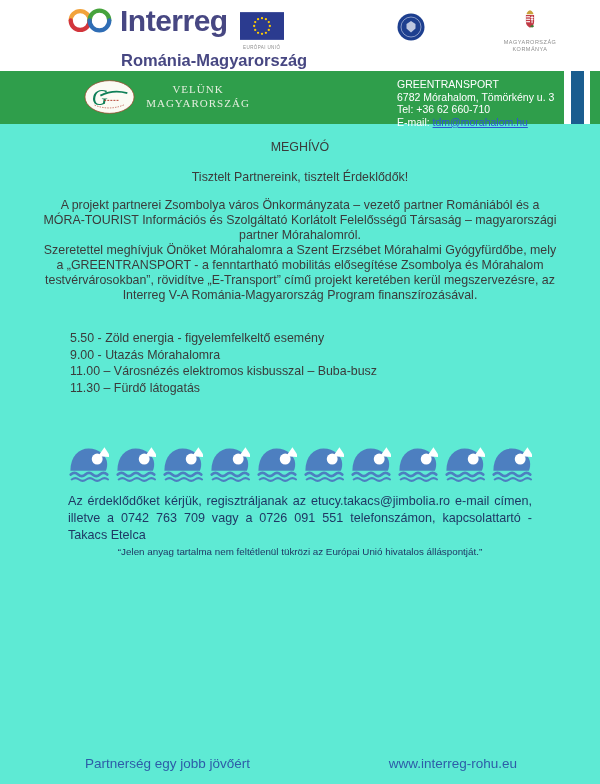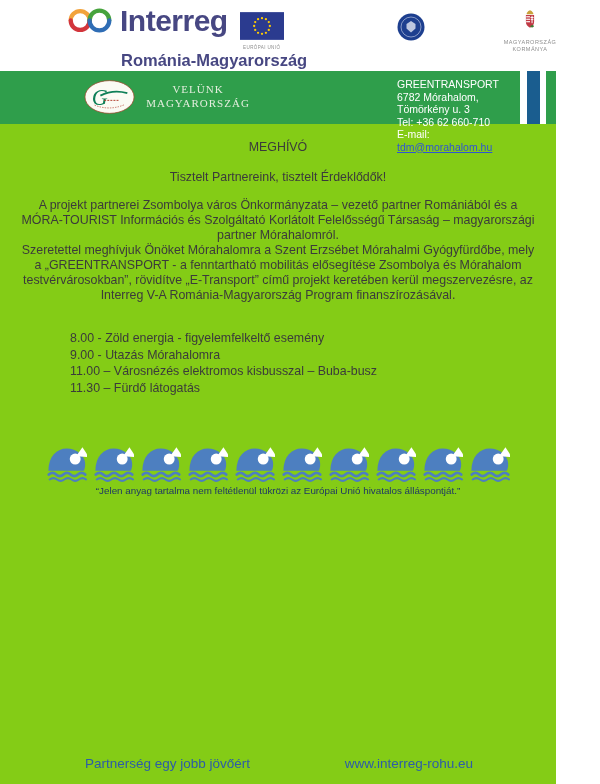--- a/index.html
+++ b/index.html
@@ -1,16 +1,16 @@
 <!DOCTYPE html>
 <html style="--green: #2f9e4b; --stripe-blue: #1a5d8f; --brand-blue: #474782; --eu-blue: #2b3b8f; --navy: #1f3864; --footer-blue: #2d5ca8; --wave: #4d7fc0; --link: #2e55d4; --body-text: #3b3b3b;"><head>
 <meta charset="utf-8">
 <style>
   html,body{margin:0;padding:0;background:#fff;}
-  .page{position:relative;width:556px;height:784px;background:#84cc16;overflow:hidden;
+  .page{position:relative;width:600px;height:784px;background:#5eead4;overflow:hidden;
         font-family:"Liberation Sans",sans-serif;color:var(--body-text,#3b3b3b);}
 
   
   .header{position:absolute;top:0;left:0;right:0;height:71px;background:#fff;}
   .interreg-block{position:absolute;left:66px;top:4px;}
   .interreg-row{display:flex;align-items:flex-start;}
   .interreg-word{font-size:30px;font-weight:bold;color:var(--brand-blue,#474782);
                  letter-spacing:-0.5px;line-height:34px;margin-left:6px;}
   .eu-flag-wrap{margin-left:12px;margin-top:8px;text-align:center;}
   .eu-caption{font-size:4.5px;color:#8d8d8d;letter-spacing:.4px;margin-top:1px;}
@@ -161,21 +161,21 @@
     <div class="gb-green2"></div>
   </div>
 
   <div class="doc">
     <div class="title">MEGHÍVÓ</div>
     <div class="greeting">Tisztelt Partnereink, tisztelt Érdeklődők!</div>
     <div class="para">A projekt partnerei Zsombolya város Önkormányzata – vezető partner Romániából és a MÓRA-TOURIST Információs és Szolgáltató Korlátolt Felelősségű Társaság – magyarországi partner Mórahalomról.</div>
     <div class="para">Szeretettel meghívjuk Önöket Mórahalomra a Szent Erzsébet Mórahalmi Gyógyfürdőbe, mely a „GREENTRANSPORT - a fenntartható mobilitás elősegítése Zsombolya és Mórahalom testvérvárosokban”, rövidítve „E-Transport” című projekt keretében kerül megszervezésre, az Interreg V-A Románia-Magyarország Program finanszírozásával.</div>
 
     <ul class="schedule">
-      <li>8.00 - Zöld energia - figyelemfelkeltő esemény</li>
+      <li>5.50 - Zöld energia - figyelemfelkeltő esemény</li>
       <li>9.00 - Utazás Mórahalomra</li>
       <li>11.00 – Városnézés elektromos kisbusszal – Buba-busz</li>
       <li>11.30 – Fürdő látogatás</li>
     </ul>
 
     <div class="wave-row">
       <span>
         <svg width="40" height="37" viewBox="0 0 44 40">
           <path d="M1.5 27 C1.5 11 11 2.5 21.5 2.5 C33 2.5 42 11 42 19.5 C42 22.5 41.5 25 40.5 27 Z" fill="var(--wave,#4d7fc0)"></path>
           <circle cx="31" cy="14" r="6" fill="#fff"></circle>
@@ -260,20 +260,21 @@
         <svg width="40" height="37" viewBox="0 0 44 40">
           <path d="M1.5 27 C1.5 11 11 2.5 21.5 2.5 C33 2.5 42 11 42 19.5 C42 22.5 41.5 25 40.5 27 Z" fill="var(--wave,#4d7fc0)"></path>
           <circle cx="31" cy="14" r="6" fill="#fff"></circle>
           <path d="M32 11 L39 1 L46 12 Z" fill="#fff"></path>
           <path d="M2 31 Q6 27.5 10 31 T18 31 T26 31 T34 31 T42 31" stroke="var(--wave,#4d7fc0)" stroke-width="3" fill="none" stroke-linecap="round"></path>
           <path d="M3 36.5 Q7 33.5 11 36.5 T19 36.5 T27 36.5 T35 36.5 T43 36.5" stroke="var(--wave,#4d7fc0)" stroke-width="2.2" fill="none" stroke-linecap="round"></path>
         </svg>
       </span>
       </div>
 
+    <div class="contact-para">Az érdeklődőket kérjük, regisztráljanak az etucy.takacs@jimbolia.ro e-mail címen, illetve a 0742 763 709 vagy a 0726 091 551 telefonszámon, kapcsolattartó - Takacs Etelca</div>
     <div class="disclaimer">“Jelen anyag tartalma nem feltétlenül tükrözi az Európai Unió hivatalos álláspontját.”</div>
   </div>
 
   <div class="footer">
     <span>Partnerség egy jobb jövőért</span>
     <a href="#">www.interreg-rohu.eu</a>
   </div>
 
 </div>
 

